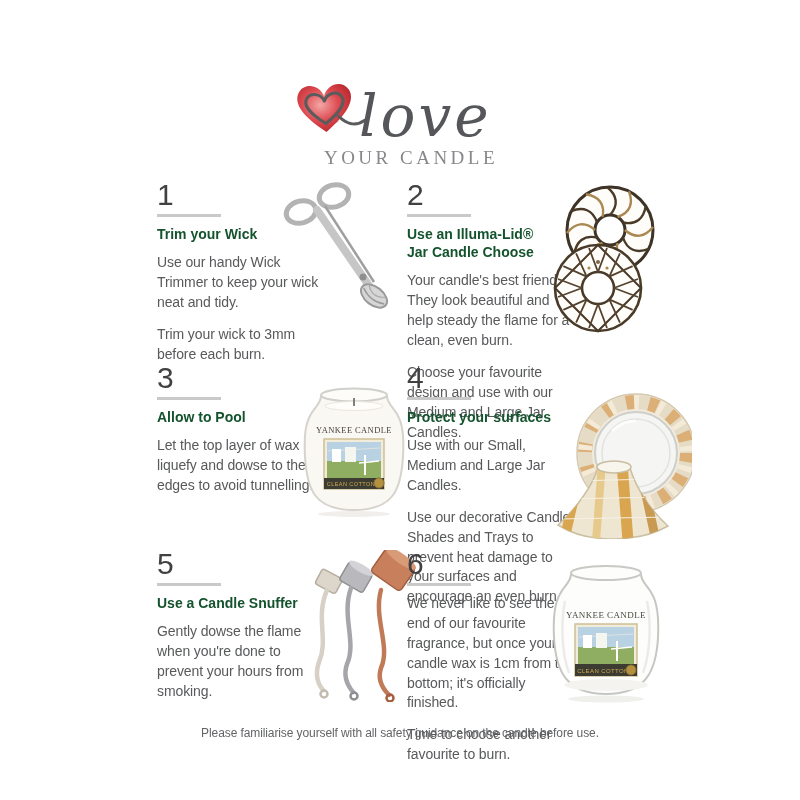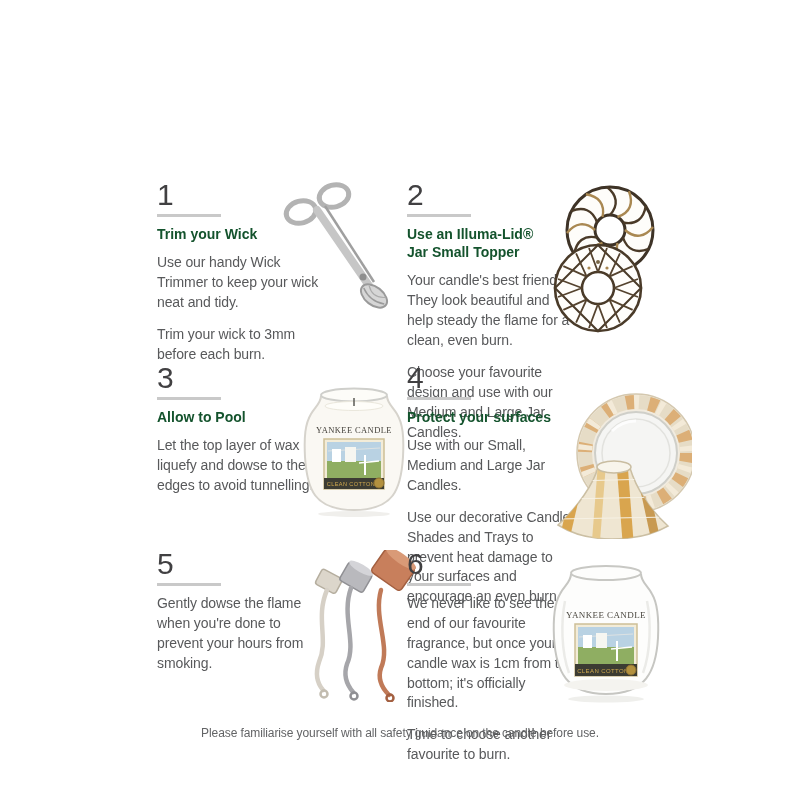--- a/index.html
+++ b/index.html
@@ -30,20 +30,38 @@
   .illus-snuffers{left:289px;top:550px;}
   .illus-jar6{left:549px;top:561px;}
   .footer{position:absolute;left:0;top:726px;width:100%;text-align:center;
           font-size:12px;color:#636466;letter-spacing:-0.1px;}
 </style>
 </head>
 <body>
 
 <div class="sheet">
 
+  <div class="logo">
+    <svg width="240" height="96" viewBox="0 0 240 96">
+      <defs>
+        <radialGradient id="heartGrad" cx="42%" cy="42%" r="75%">
+          <stop offset="0%" stop-color="#f3a7a6"></stop>
+          <stop offset="45%" stop-color="#dd4a50"></stop>
+          <stop offset="100%" stop-color="#a8191f"></stop>
+        </radialGradient>
+      </defs>
+      <g transform="rotate(-4 32 36)">
+        <path d="M 32 22 C 28 10 13 7 7 17 C 1 27 9 41 32 58 C 55 41 63 27 57 17 C 51 7 36 10 32 22 Z" fill="url(#heartGrad)"></path>
+        <path d="M 32 27 C 29 19 18.5 17.5 14.5 23.5 C 10.5 29.5 17 39 32 49.5 C 47 39 53.5 29.5 49.5 23.5 C 45.5 17.5 35 19 32 27" fill="none" stroke="#5b5b5e" stroke-width="3" stroke-linecap="round"></path>
+        <path d="M 45 43 C 53 52 61 55 71 49" fill="none" stroke="#5b5b5e" stroke-width="3" stroke-linecap="round"></path>
+      </g>
+      <text x="66" y="62" font-family="DejaVu Serif, serif" font-style="italic" font-size="58" letter-spacing="3" fill="#55565a">love</text>
+      <text x="118" y="90" text-anchor="middle" font-family="Liberation Serif, serif" font-size="19" letter-spacing="3.5" fill="#87888b">YOUR CANDLE</text>
+    </svg>
+  </div>
 
   <div class="section sec-1">
     <div class="num">1</div>
     <div class="divider"></div>
     <h2 class="sec-title">Trim your Wick</h2>
     <p class="sec-p">Use our handy Wick Trimmer to keep your wick neat and tidy.</p>
     <p class="sec-p">Trim your wick to 3mm before each burn.</p>
   </div>
   <div class="illus illus-trimmer">
     <svg width="132" height="130" viewBox="0 0 132 130">
@@ -56,21 +74,21 @@
         <ellipse cx="112" cy="116" rx="15" ry="9" fill="#d6d6d6" stroke="#9a9a9a" stroke-width="2"></ellipse>
         <path d="M 99 116 Q 112 123 125 116" stroke="#9a9a9a" stroke-width="1.5" fill="none"></path>
         <path d="M 102 111 Q 112 119 122 110" stroke="#ababab" stroke-width="1.2" fill="none"></path>
       </g>
     </svg>
   </div>
 
   <div class="section sec-2">
     <div class="num">2</div>
     <div class="divider"></div>
-    <h2 class="sec-title">Use an Illuma-Lid® Jar Small Topper</h2>
+    <h2 class="sec-title">Use an Illuma-Lid® Jar Candle Choose</h2>
     <p class="sec-p">Your candle's best friend! They look beautiful and help steady the flame for a clean, even burn.</p>
     <p class="sec-p">Choose your favourite design and use with our Medium and Large Jar Candles.</p>
   </div>
   <div class="illus illus-lids">
     <svg width="130" height="150" viewBox="0 0 130 150">
       <defs>
         <path id="spokeA1" d="M 82 61 C 73 71 75 81 85 89" stroke="#4a3a28" stroke-width="2.4" fill="none"></path>
         <path id="spokeA2" d="M 82 61 C 73 71 75 81 85 89" stroke="#a98852" stroke-width="2.4" fill="none"></path>
         <path id="spokeB" d="M 70 120 L 61 144 M 70 120 L 79 144" stroke="#55432e" stroke-width="1.8" fill="none"></path>
       </defs>
@@ -178,20 +196,21 @@
           <path d="M 48 102 L 130 100" stroke="#f6f1e4" stroke-width="1"></path>
         </g>
         <ellipse cx="90" cy="88" rx="17" ry="6" fill="#f8f5ec" stroke="#c9bda1" stroke-width="1.5"></ellipse>
       </g>
     </svg>
   </div>
 
   <div class="section sec-5">
     <div class="num">5</div>
     <div class="divider"></div>
+    <h2 class="sec-title">Use a Candle Snuffer</h2>
     <p class="sec-p">Gently dowse the flame when you're done to prevent your hours from smoking.</p>
     <p class="sec-p"></p>
   </div>
   <div class="illus illus-snuffers">
     <svg width="133" height="152" viewBox="0 0 133 152">
 
       <g>
         <g transform="rotate(28 40 32)">
           <rect x="28" y="23" width="23" height="17" rx="3" fill="#dcd6cb" stroke="#b5ae9f" stroke-width="1.5"></rect>
         </g>

